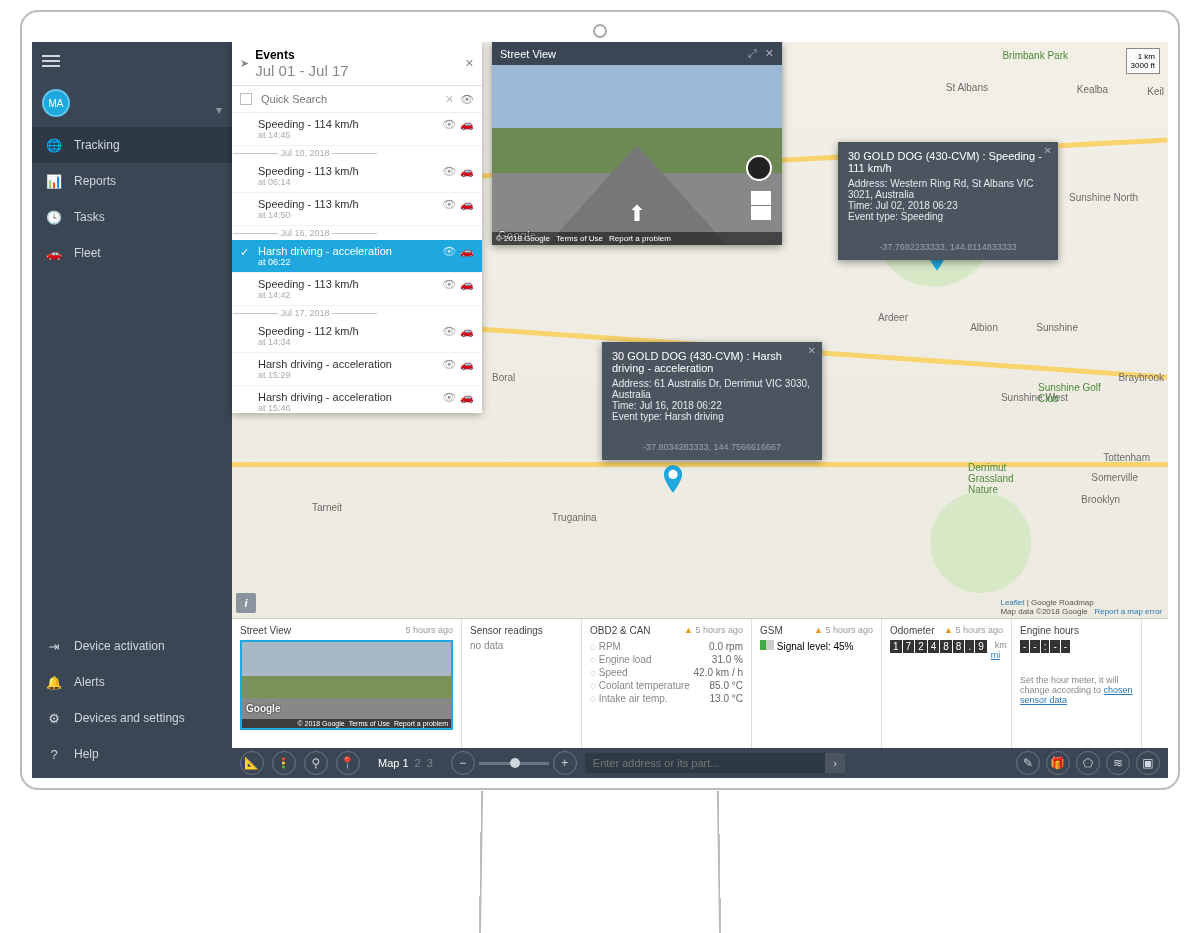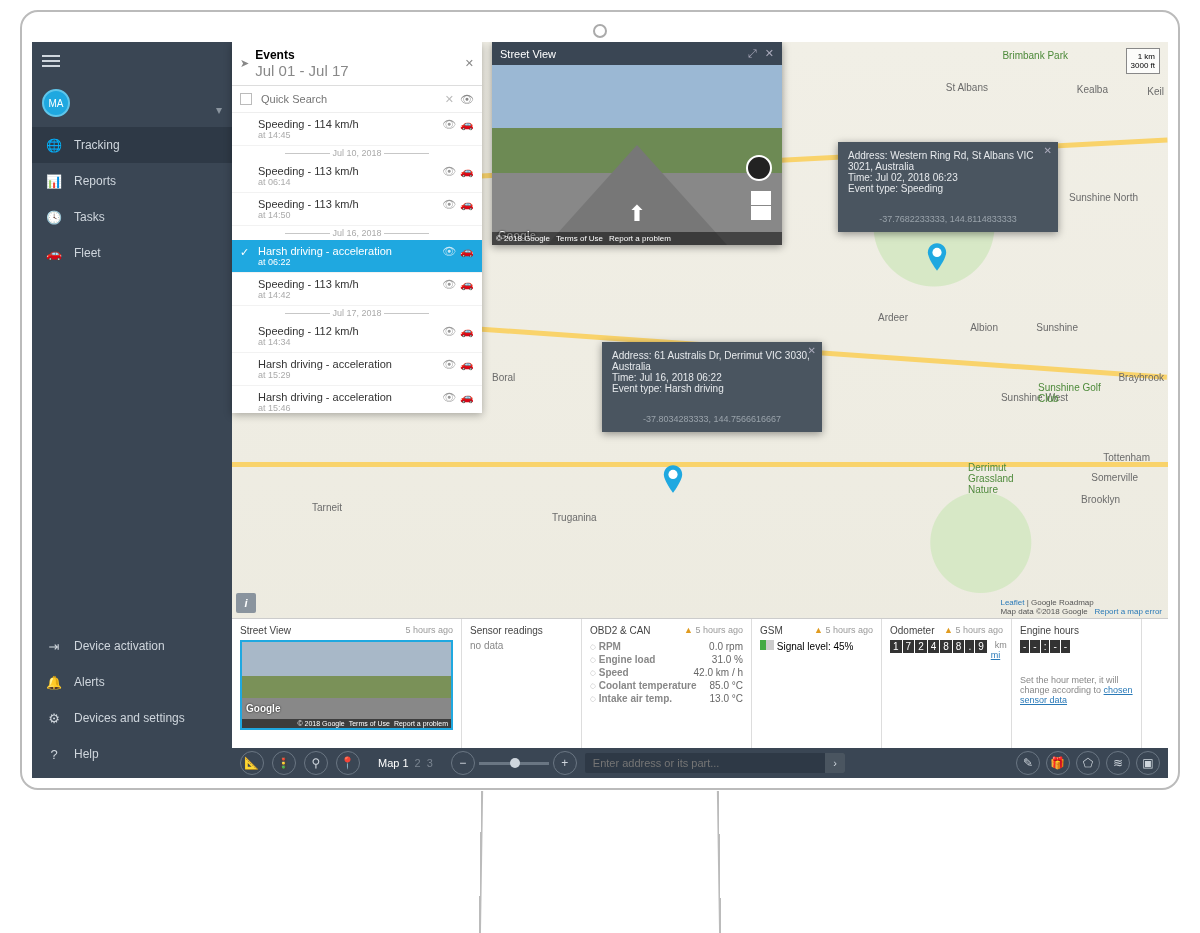--- a/index.html
+++ b/index.html
@@ -38,21 +38,21 @@
 .ev-head { background:#fff; padding:6px 8px; display:flex; align-items:center; gap:6px; border-bottom:1px solid #ddd; }
 .ev-head .arrow { color:#888; }
 .ev-title { font-weight:bold; font-size:12px; }
 .ev-sub { font-size:15px; color:#888; }
 .ev-close { margin-left:auto; color:#888; cursor:pointer; }
 .ev-search { display:flex; align-items:center; padding:4px 8px; gap:6px; border-bottom:1px solid #eee; }
 .ev-search input { flex:1; border:none; outline:none; font-size:11px; padding:3px; }
 .ev-search .chk { width:12px; height:12px; border:1px solid #bbb; }
 .eye { color:#888; }
 .ev-list { max-height:300px; overflow:auto; }
-.ev-date { text-align:center; font-size:9px; color:#aaa; padding:2px 1px; }
+.ev-date { text-align:left; font-size:9px; color:#aaa; padding:2px 1px; }
 .ev-item { padding:5px 8px 5px 26px; border-bottom:1px solid #f2f2f2; position:relative; cursor:pointer; display:flex; justify-content:space-between; align-items:flex-start; }
 .ev-item .txt { flex:1; }
 .ev-item .t1 { color:#333; }
 .ev-item .t2 { color:#aaa; font-size:9px; }
 .ev-item.sel { background:#1fa8e0; color:#fff; }
 .ev-item.sel .t1,.ev-item.sel .t2 { color:#fff; }
 .ev-item.sel::before { content:"✓"; position:absolute; left:8px; top:6px; color:#fff; }
 .ev-icons { display:flex; gap:4px; color:#999; font-size:11px; }
 .ev-item.sel .ev-icons { color:#cde9f6; }
 
@@ -77,21 +77,21 @@
 .widget { border-right:1px solid #ddd; padding:6px 8px; flex-shrink:0; }
 .widget .wh { display:flex; justify-content:space-between; color:#444; margin-bottom:4px; }
 .widget .wh .ago { color:#999; font-size:9px; }
 .warn { color:#e09b1f; }
 .w-sv { width:230px; }
 .w-sv-img { width:100%; height:90px; background:linear-gradient(#a8b8c8 0 40%,#7a9158 40% 65%,#888 65% 100%); border:2px solid #1fa8e0; position:relative; }
 .w-sv-foot { position:absolute; bottom:0; left:0; right:0; background:rgba(0,0,0,.55); color:#fff; font-size:7px; padding:1px 3px; display:flex; gap:4px; justify-content:flex-end; }
 .w-sensor { width:120px; color:#888; }
 .w-obd { width:170px; }
 .kv { display:flex; justify-content:space-between; color:#666; padding:1px 0; }
-.kv .k { display:flex; gap:4px; align-items:center; color:#888;font-weight:bold; }
+.kv .k { display:flex; gap:4px; align-items:center; color:#888; }
 .w-gsm { width:130px; }
 .sig { display:inline-block; width:14px; height:10px; background:linear-gradient(to right,#4a4 0 40%,#ccc 40% 100%); }
 .w-odo { width:130px; }
 .odo { display:flex; gap:1px; }
 .odo span { background:#333; color:#fff; padding:1px 3px; font-size:10px; }
 .odo-unit { font-size:9px; color:#888; margin-left:4px; }
 .odo-mi { font-size:9px; color:#2a7ab8; text-decoration:underline; }
 .w-eng { width:130px; }
 .eng-txt { font-size:9px; color:#888; }
 .eng-link { color:#2a7ab8; text-decoration:underline; }
@@ -336,27 +336,29 @@
         <div class="sv-foot">
           <span>© 2018 Google</span>
           <span>Terms of Use</span>
           <span>Report a problem</span>
         </div>
       </div>
     </div>
 
     <div class="popup" style="top:100px;right:110px">
       <span class="px">✕</span>
+      <div class="pt">30 GOLD DOG (430-CVM) : Speeding - 111 km/h</div>
       <div>Address: Western Ring Rd, St Albans VIC 3021, Australia</div>
       <div>Time: Jul 02, 2018 06:23</div>
       <div>Event type: Speeding</div>
       <div class="co">-37.7682233333, 144.8114833333</div>
     </div>
     <div class="popup" style="top:300px;left:370px">
       <span class="px">✕</span>
+      <div class="pt">30 GOLD DOG (430-CVM) : Harsh driving - acceleration</div>
       <div>Address: 61 Australis Dr, Derrimut VIC 3030, Australia</div>
       <div>Time: Jul 16, 2018 06:22</div>
       <div>Event type: Harsh driving</div>
       <div class="co">-37.8034283333, 144.7566616667</div>
     </div>
 
     <div class="widgets">
       <div class="widget w-sv">
         <div class="wh">
                 <span>Street View</span>

